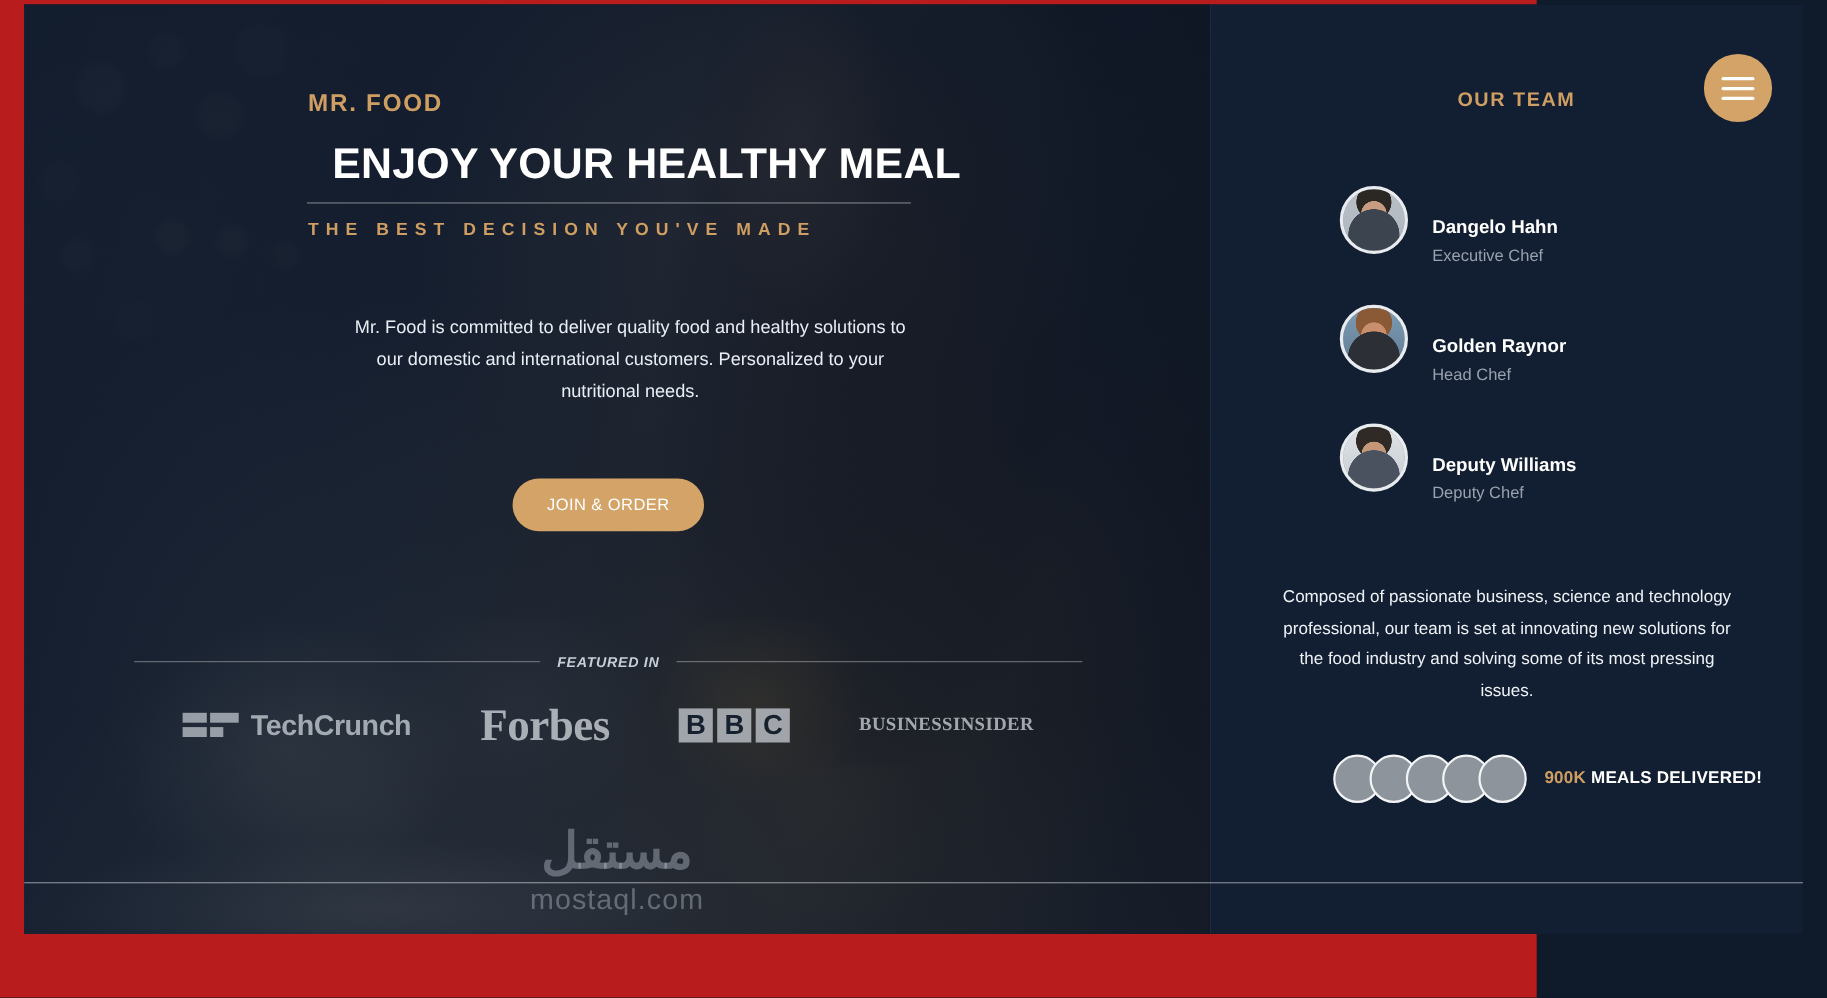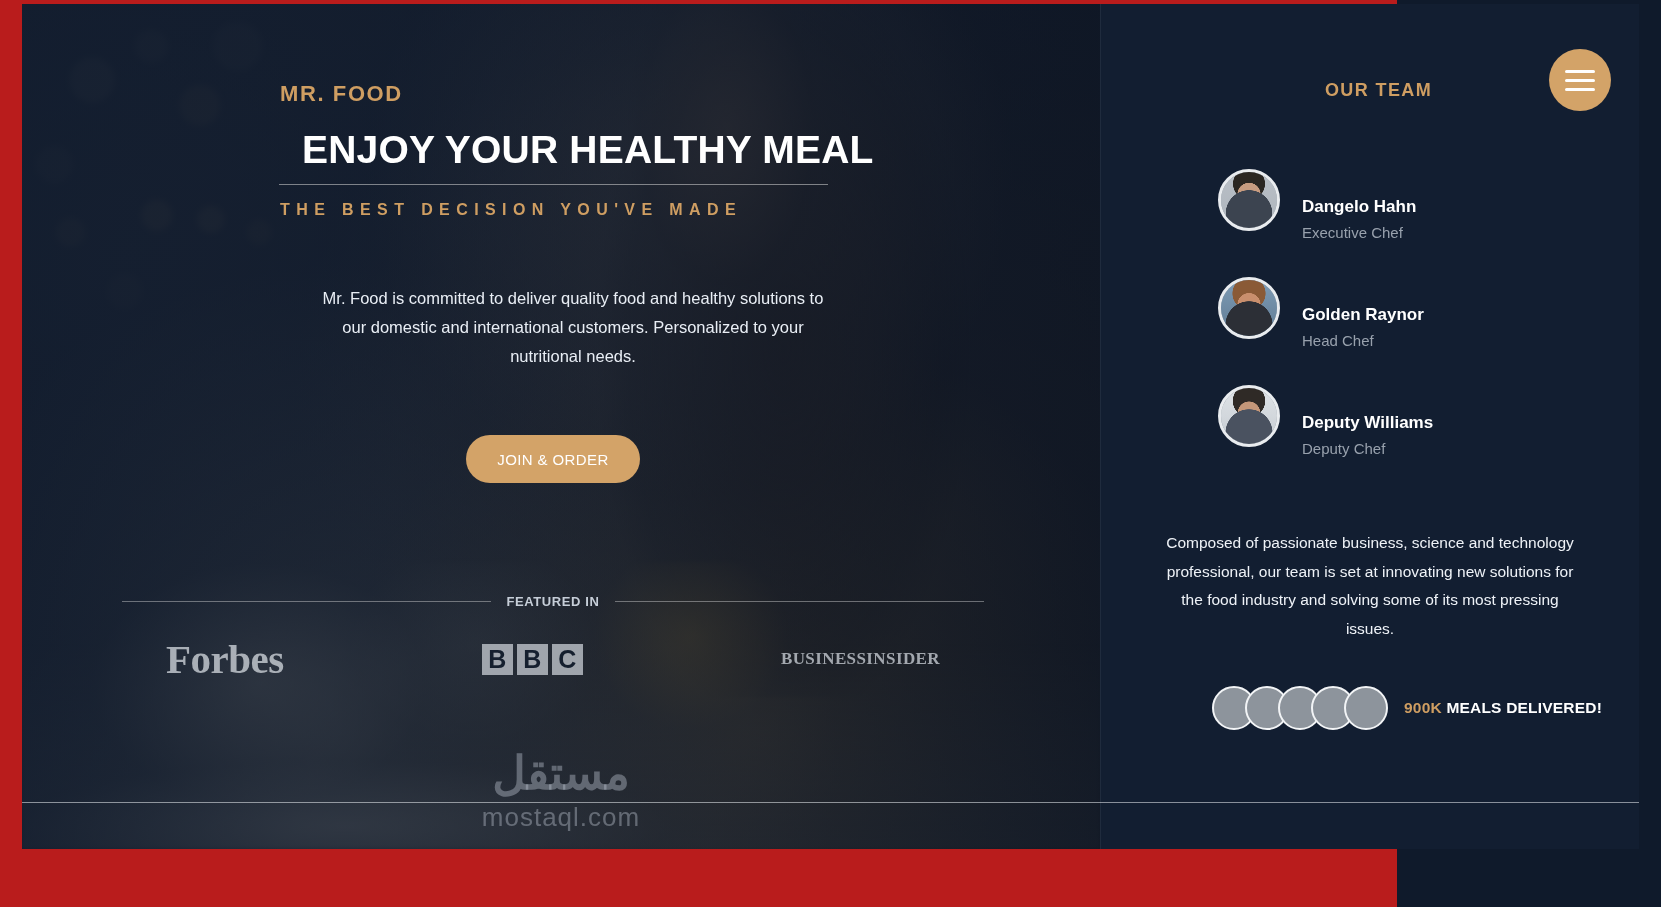--- a/index.html
+++ b/index.html
@@ -137,21 +137,21 @@
     color:#ffffff;
     font-size:15px; font-weight:normal;
     letter-spacing:.4px;
     cursor:pointer;
   }
 
   
   .featured{
     position:absolute; left:100px; top:586px;
     width:862px; height:22px;
-    display:flex; align-items:center; gap:15px;
+    display:flex; align-items:center; gap:15px;font-style:italic;
   }
   .featured .line{ flex:1; height:1px; background:rgba(224,224,224,.42); }
   .featured .label{
     font-size:13px; font-weight:bold; letter-spacing:.6px;
     color:#c6ced8;
   }
 
   .logos{
     position:absolute; left:100px; top:626px;
     width:862px; height:58px;
@@ -318,20 +318,33 @@
         <button class="cta">JOIN &amp; ORDER</button>
 
         <div class="featured">
           <span class="line"></span>
           <span class="label">FEATURED IN</span>
           <span class="line"></span>
         </div>
 
         <div class="logos">
 
+          <div class="logo">
+            <span class="tc-mark">
+              <span class="tc-colwrap">
+                  <i class="tc-col-a bar-top"></i>
+                  <i class="tc-col-a bar-bot"></i>
+                </span>
+              <span class="tc-colwrap">
+                  <i class="tc-col-b bar-top"></i>
+                  <i class="tc-col-b bar-bot" style="width:12px;"></i>
+                </span>
+            </span>
+            <span class="tc-text">TechCrunch</span>
+          </div>
 
           <div class="logo forbes">Forbes</div>
 
           <div class="logo bbc">
             <span>B</span>
             <span>B</span>
             <span>C</span>
           </div>
 
           <div class="logo bi">

